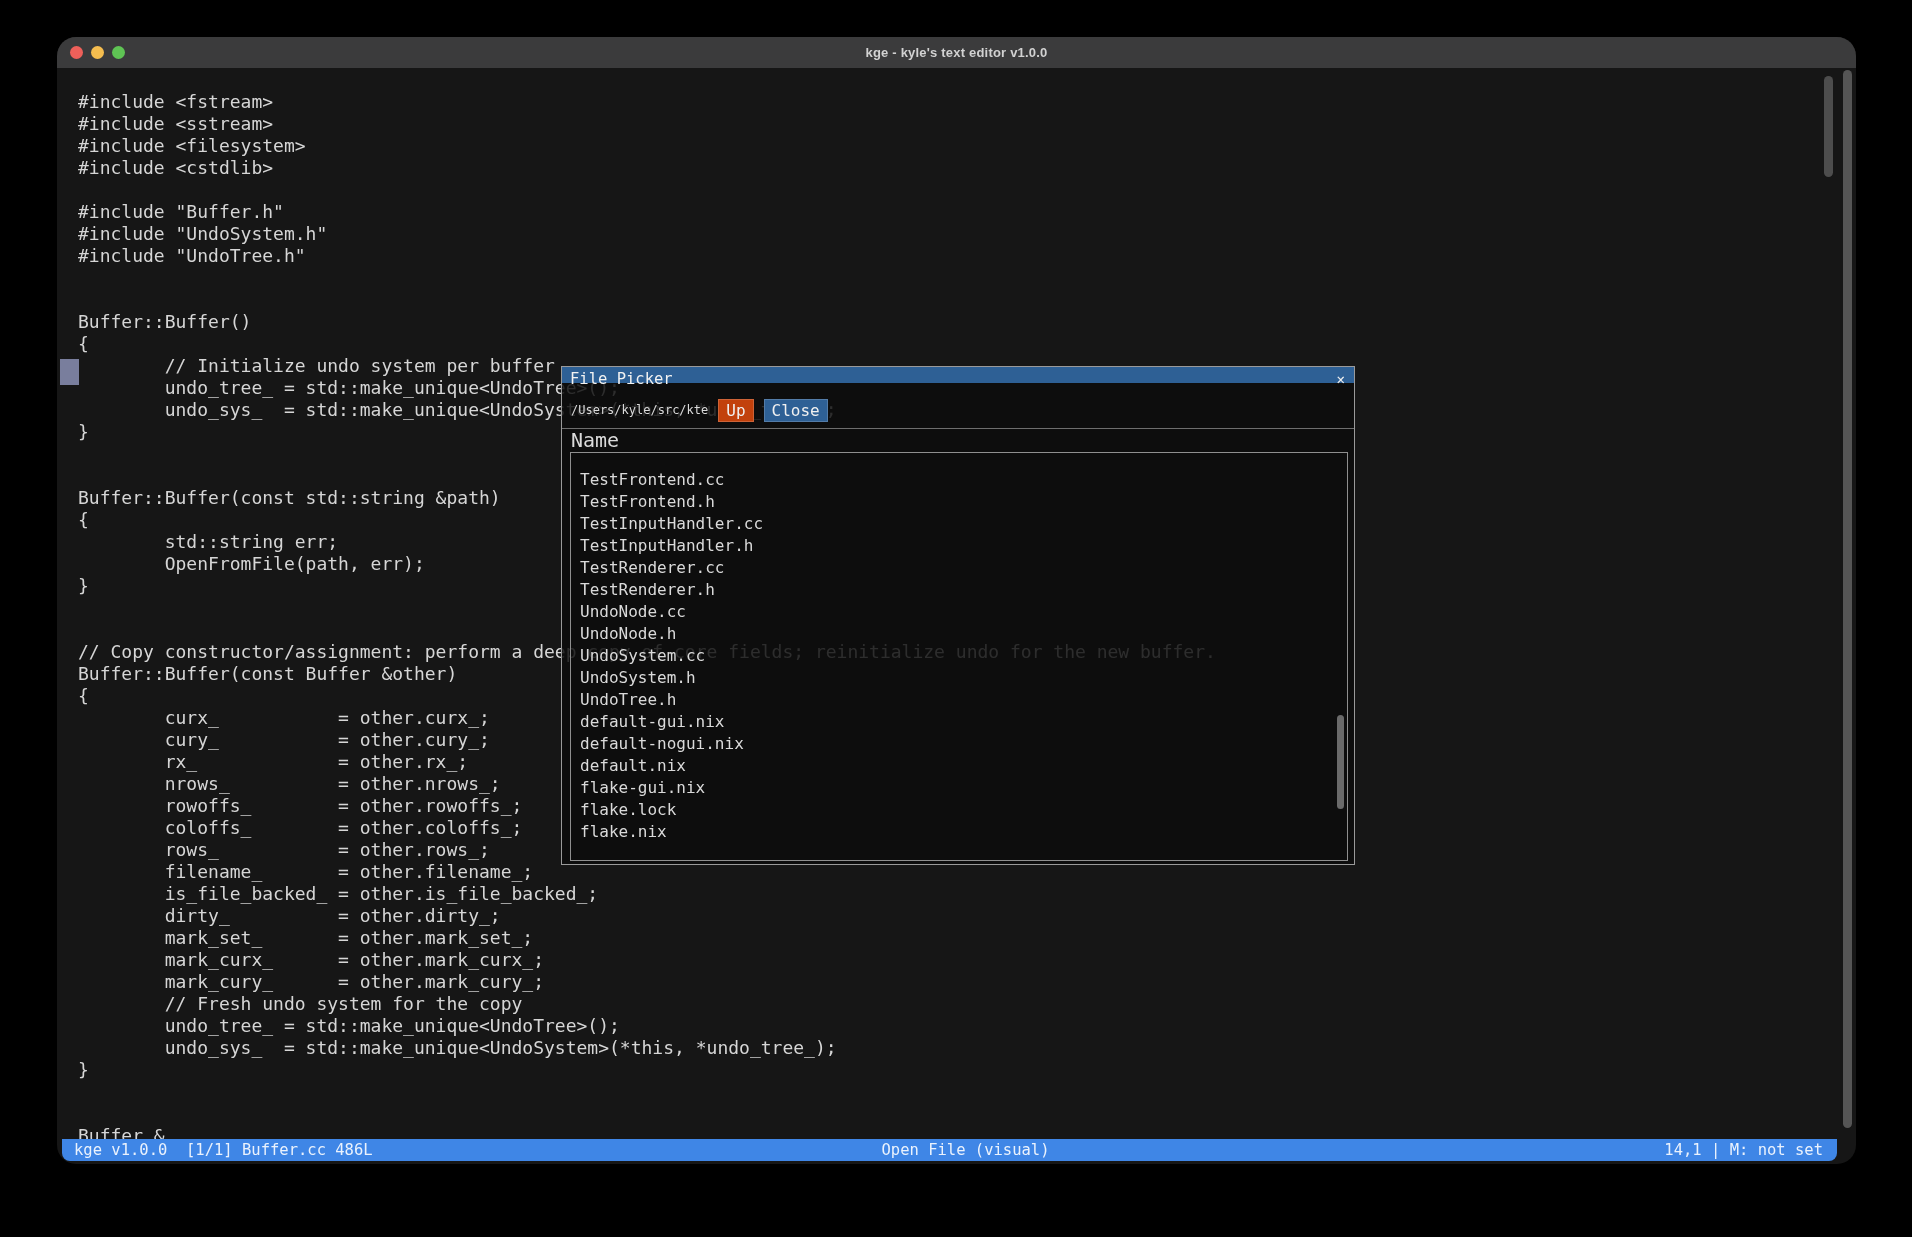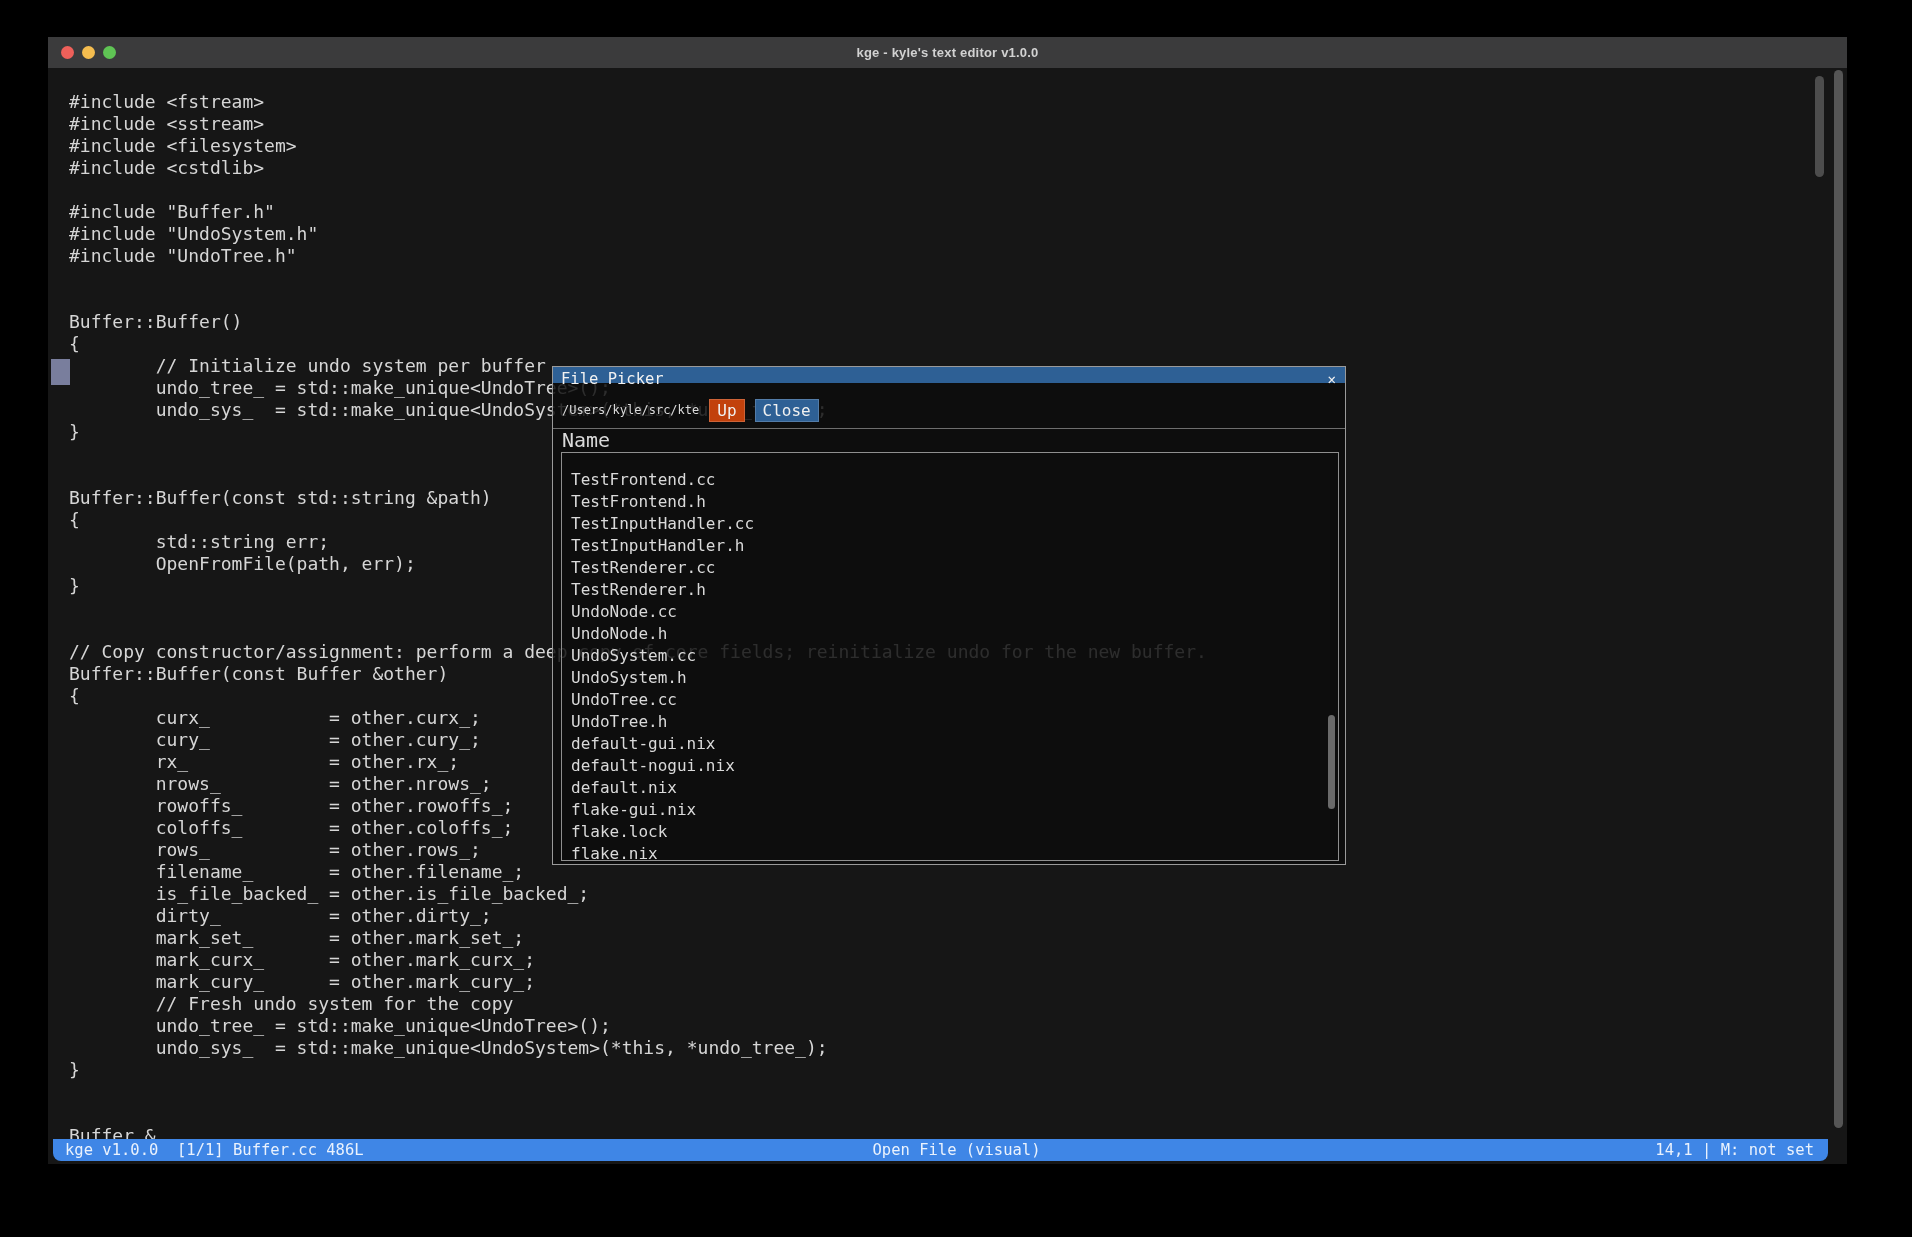--- a/index.html
+++ b/index.html
@@ -3,22 +3,22 @@
 <meta charset="utf-8">
 <style>
   * { box-sizing: border-box; }
   html,body { margin:0; padding:0; }
   body {
     width:1912px; height:1237px; position:relative;
     background:#000; overflow:hidden;
     font-family:"DejaVu Sans Mono", monospace;
   }
   .window {
-    position:absolute; left:48px; top:37px; width:1799px; height:1127px;
-    background:#161616; border-radius:0; overflow:hidden;
+    position:absolute; left:57px; top:37px; width:1799px; height:1127px;
+    background:#161616; border-radius:19px; overflow:hidden;
   }
   .titlebar {
     position:absolute; left:0; top:0; width:100%; height:31px;
     background:#3b3b3c;
   }
   .traffic { position:absolute; top:9px; width:13px; height:13px; border-radius:50%; }
   .t-close    { left:13px; }
   .t-minimize { left:34px; }
   .t-zoom     { left:55px; }
   .window-title {
@@ -177,21 +177,20 @@
           <div class="file-row">TestFrontend.cc</div>
           <div class="file-row">TestFrontend.h</div>
           <div class="file-row">TestInputHandler.cc</div>
           <div class="file-row">TestInputHandler.h</div>
           <div class="file-row">TestRenderer.cc</div>
           <div class="file-row">TestRenderer.h</div>
           <div class="file-row">UndoNode.cc</div>
           <div class="file-row">UndoNode.h</div>
           <div class="file-row">UndoSystem.cc</div>
           <div class="file-row">UndoSystem.h</div>
-          <div class="file-row">UndoTree.cc</div>
           <div class="file-row">UndoTree.h</div>
           <div class="file-row">default-gui.nix</div>
           <div class="file-row">default-nogui.nix</div>
           <div class="file-row">default.nix</div>
           <div class="file-row">flake-gui.nix</div>
           <div class="file-row">flake.lock</div>
           <div class="file-row">flake.nix</div>
         </div>
       <div class="list-scroll-thumb"></div>
     </div>

